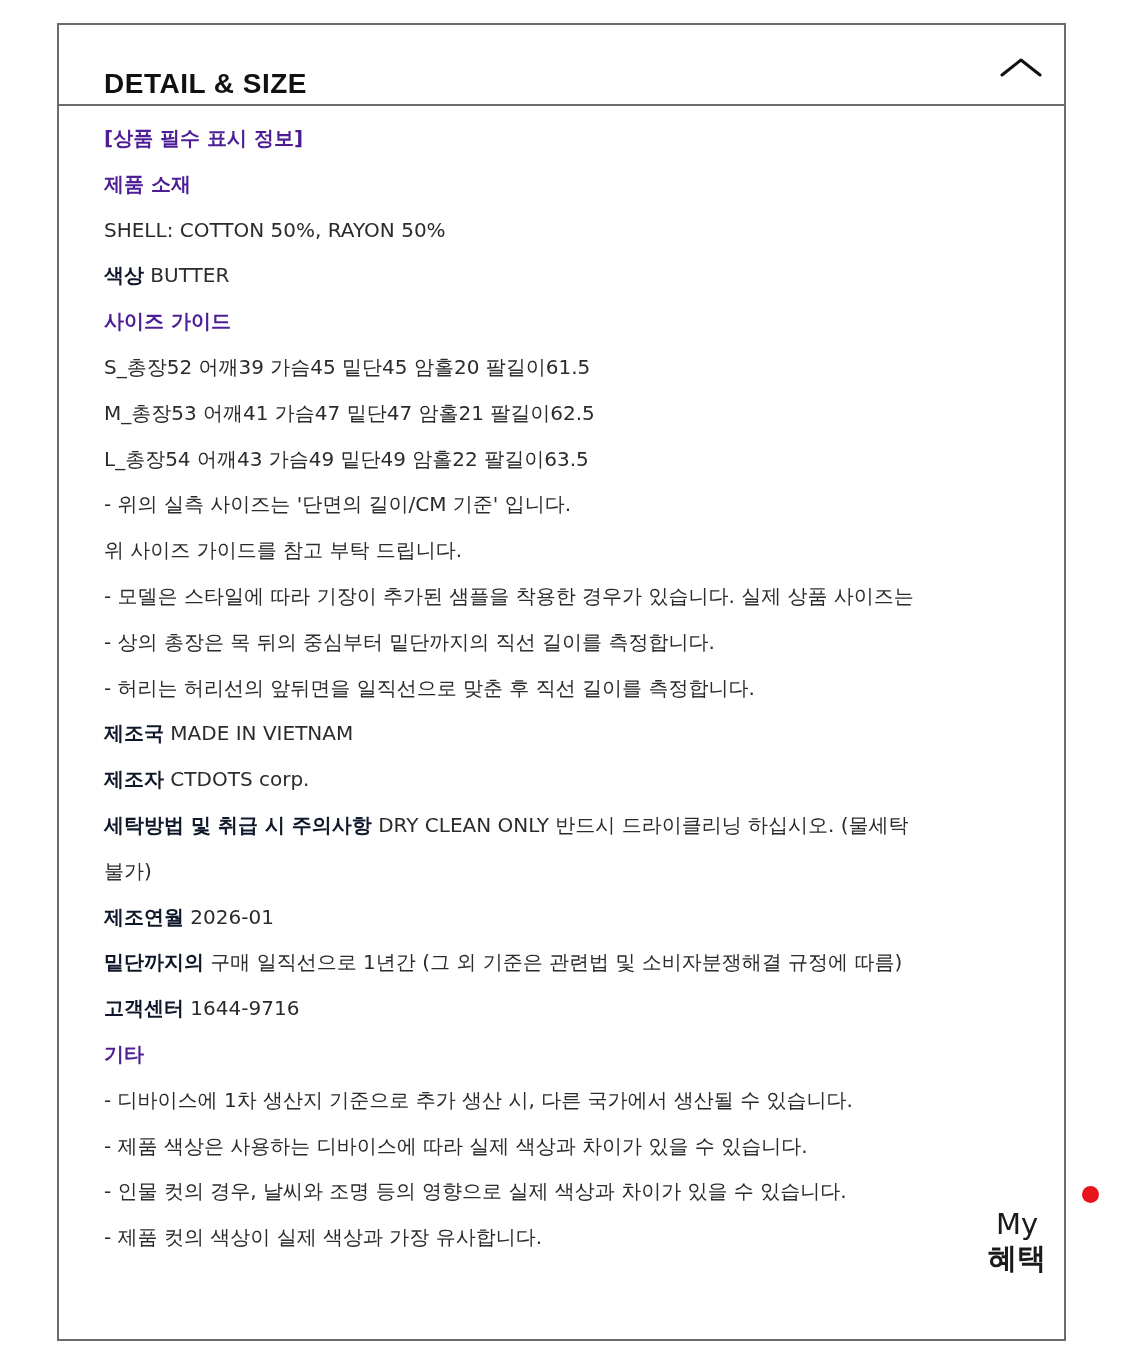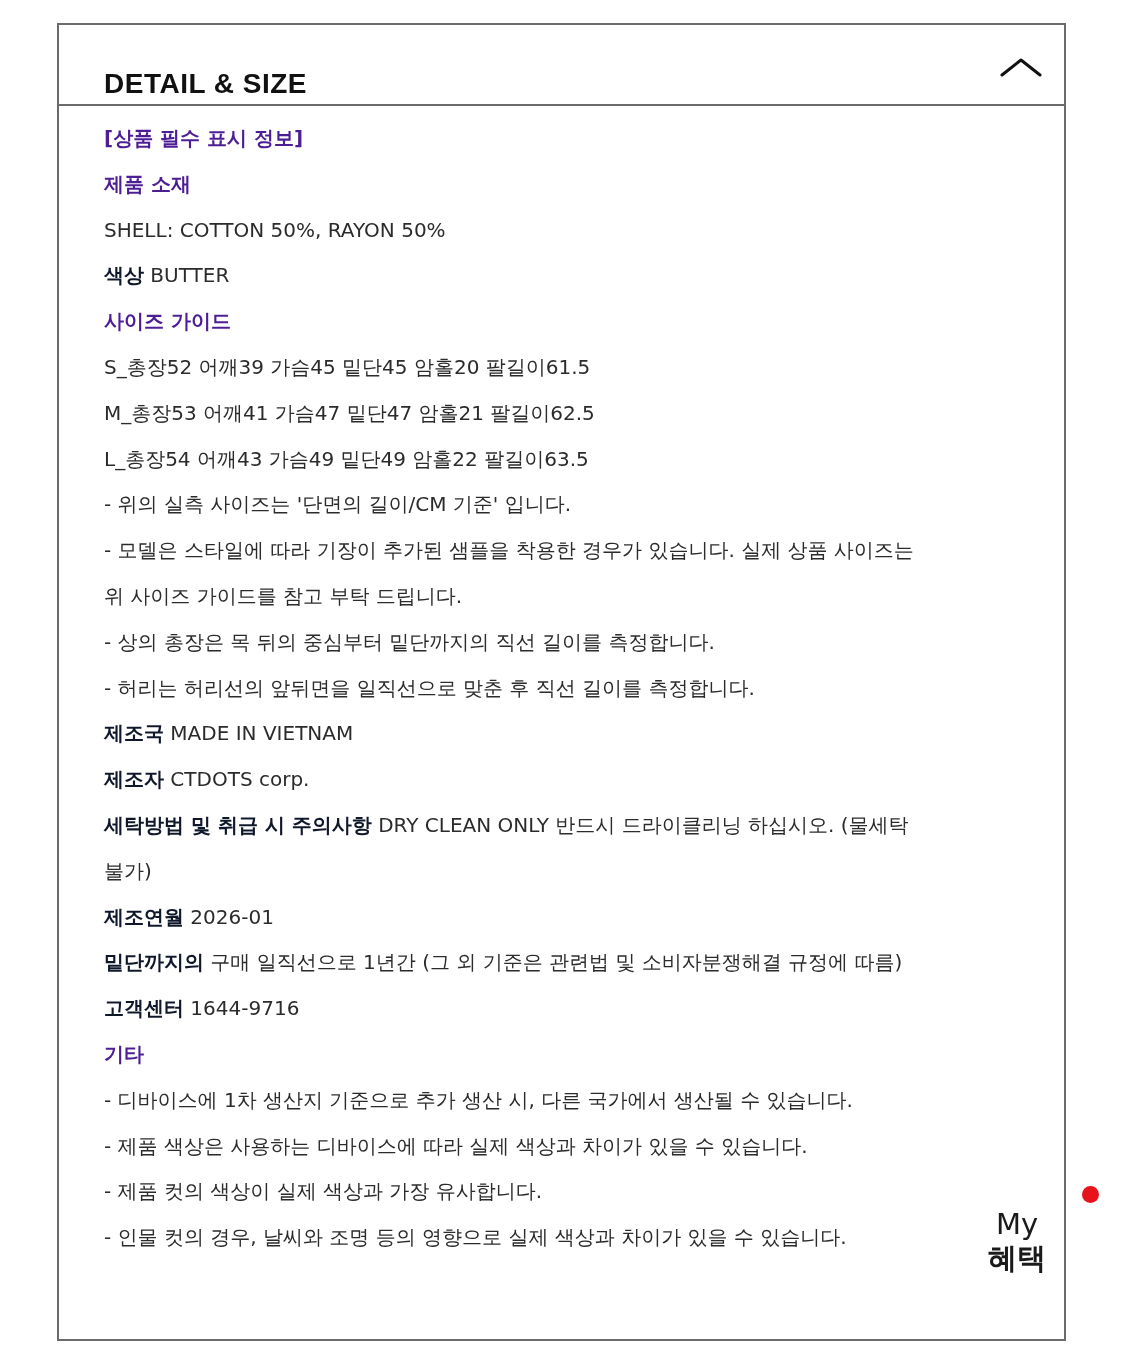--- a/index.html
+++ b/index.html
@@ -119,22 +119,22 @@
       <span class="label">색상</span>
       <span>BUTTER</span>
     </div>
 
     <div class="line heading">사이즈 가이드</div>
     <div class="line">S_총장52 어깨39 가슴45 밑단45 암홀20 팔길이61.5</div>
     <div class="line">M_총장53 어깨41 가슴47 밑단47 암홀21 팔길이62.5</div>
     <div class="line">L_총장54 어깨43 가슴49 밑단49 암홀22 팔길이63.5</div>
 
     <div class="line">- 위의 실측 사이즈는 '단면의 길이/CM 기준' 입니다.</div>
+    <div class="line">위 사이즈 가이드를 참고 부탁 드립니다.</div>
     <div class="line">- 모델은 스타일에 따라 기장이 추가된 샘플을 착용한 경우가 있습니다. 실제 상품 사이즈는</div>
-    <div class="line">위 사이즈 가이드를 참고 부탁 드립니다.</div>
     <div class="line">- 상의 총장은 목 뒤의 중심부터 밑단까지의 직선 길이를 측정합니다.</div>
     <div class="line">- 허리는 허리선의 앞뒤면을 일직선으로 맞춘 후 직선 길이를 측정합니다.</div>
 
     <div class="line">
       <span class="label">제조국</span>
       <span>MADE IN VIETNAM</span>
     </div>
 
     <div class="line">
       <span class="label">제조자</span>
@@ -158,22 +158,22 @@
     </div>
 
     <div class="line">
       <span class="label">고객센터</span>
       <span>1644-9716</span>
     </div>
 
     <div class="line heading">기타</div>
     <div class="line">- 디바이스에 1차 생산지 기준으로 추가 생산 시, 다른 국가에서 생산될 수 있습니다.</div>
     <div class="line">- 제품 색상은 사용하는 디바이스에 따라 실제 색상과 차이가 있을 수 있습니다.</div>
+    <div class="line">- 인물 컷의 경우, 날씨와 조명 등의 영향으로 실제 색상과 차이가 있을 수 있습니다.</div>
     <div class="line">- 제품 컷의 색상이 실제 색상과 가장 유사합니다.</div>
-    <div class="line">- 인물 컷의 경우, 날씨와 조명 등의 영향으로 실제 색상과 차이가 있을 수 있습니다.</div>
   </div>
 </div>
 
 <div class="float-badge">
   <div class="badge-line1">My</div>
   <div class="badge-line2">혜택</div>
 </div>
 <div class="red-dot"></div>
 
 </body></html>

